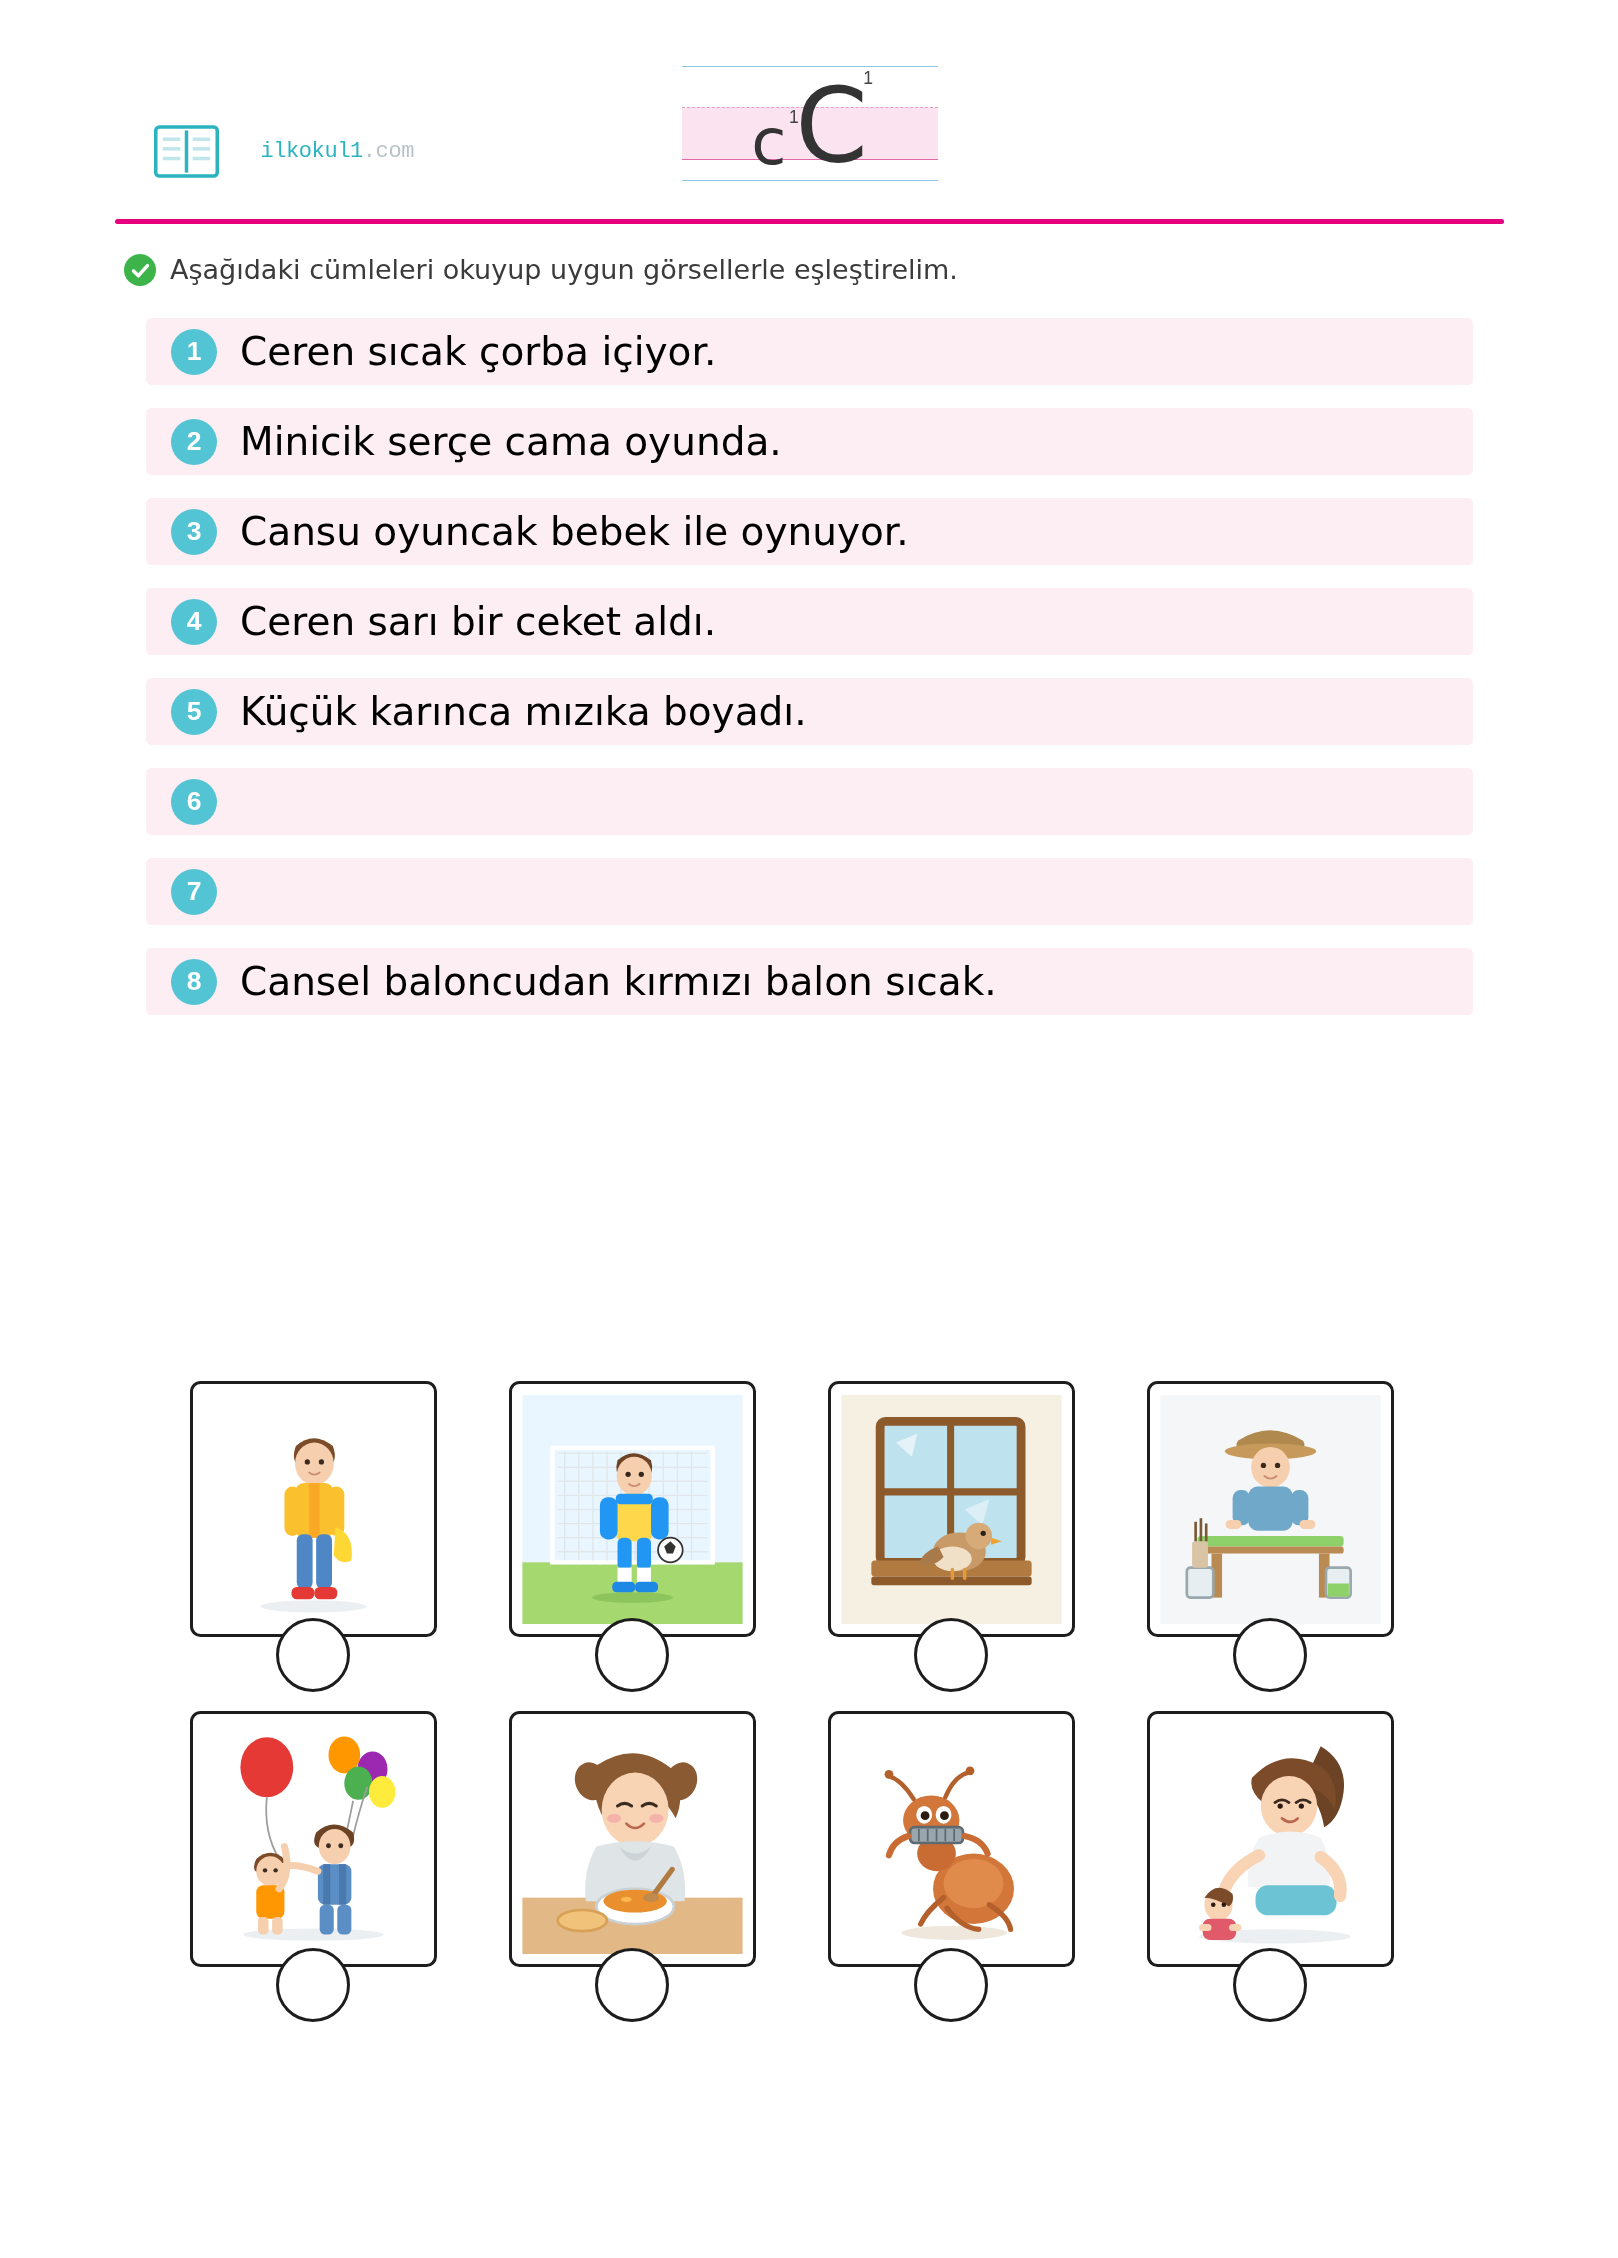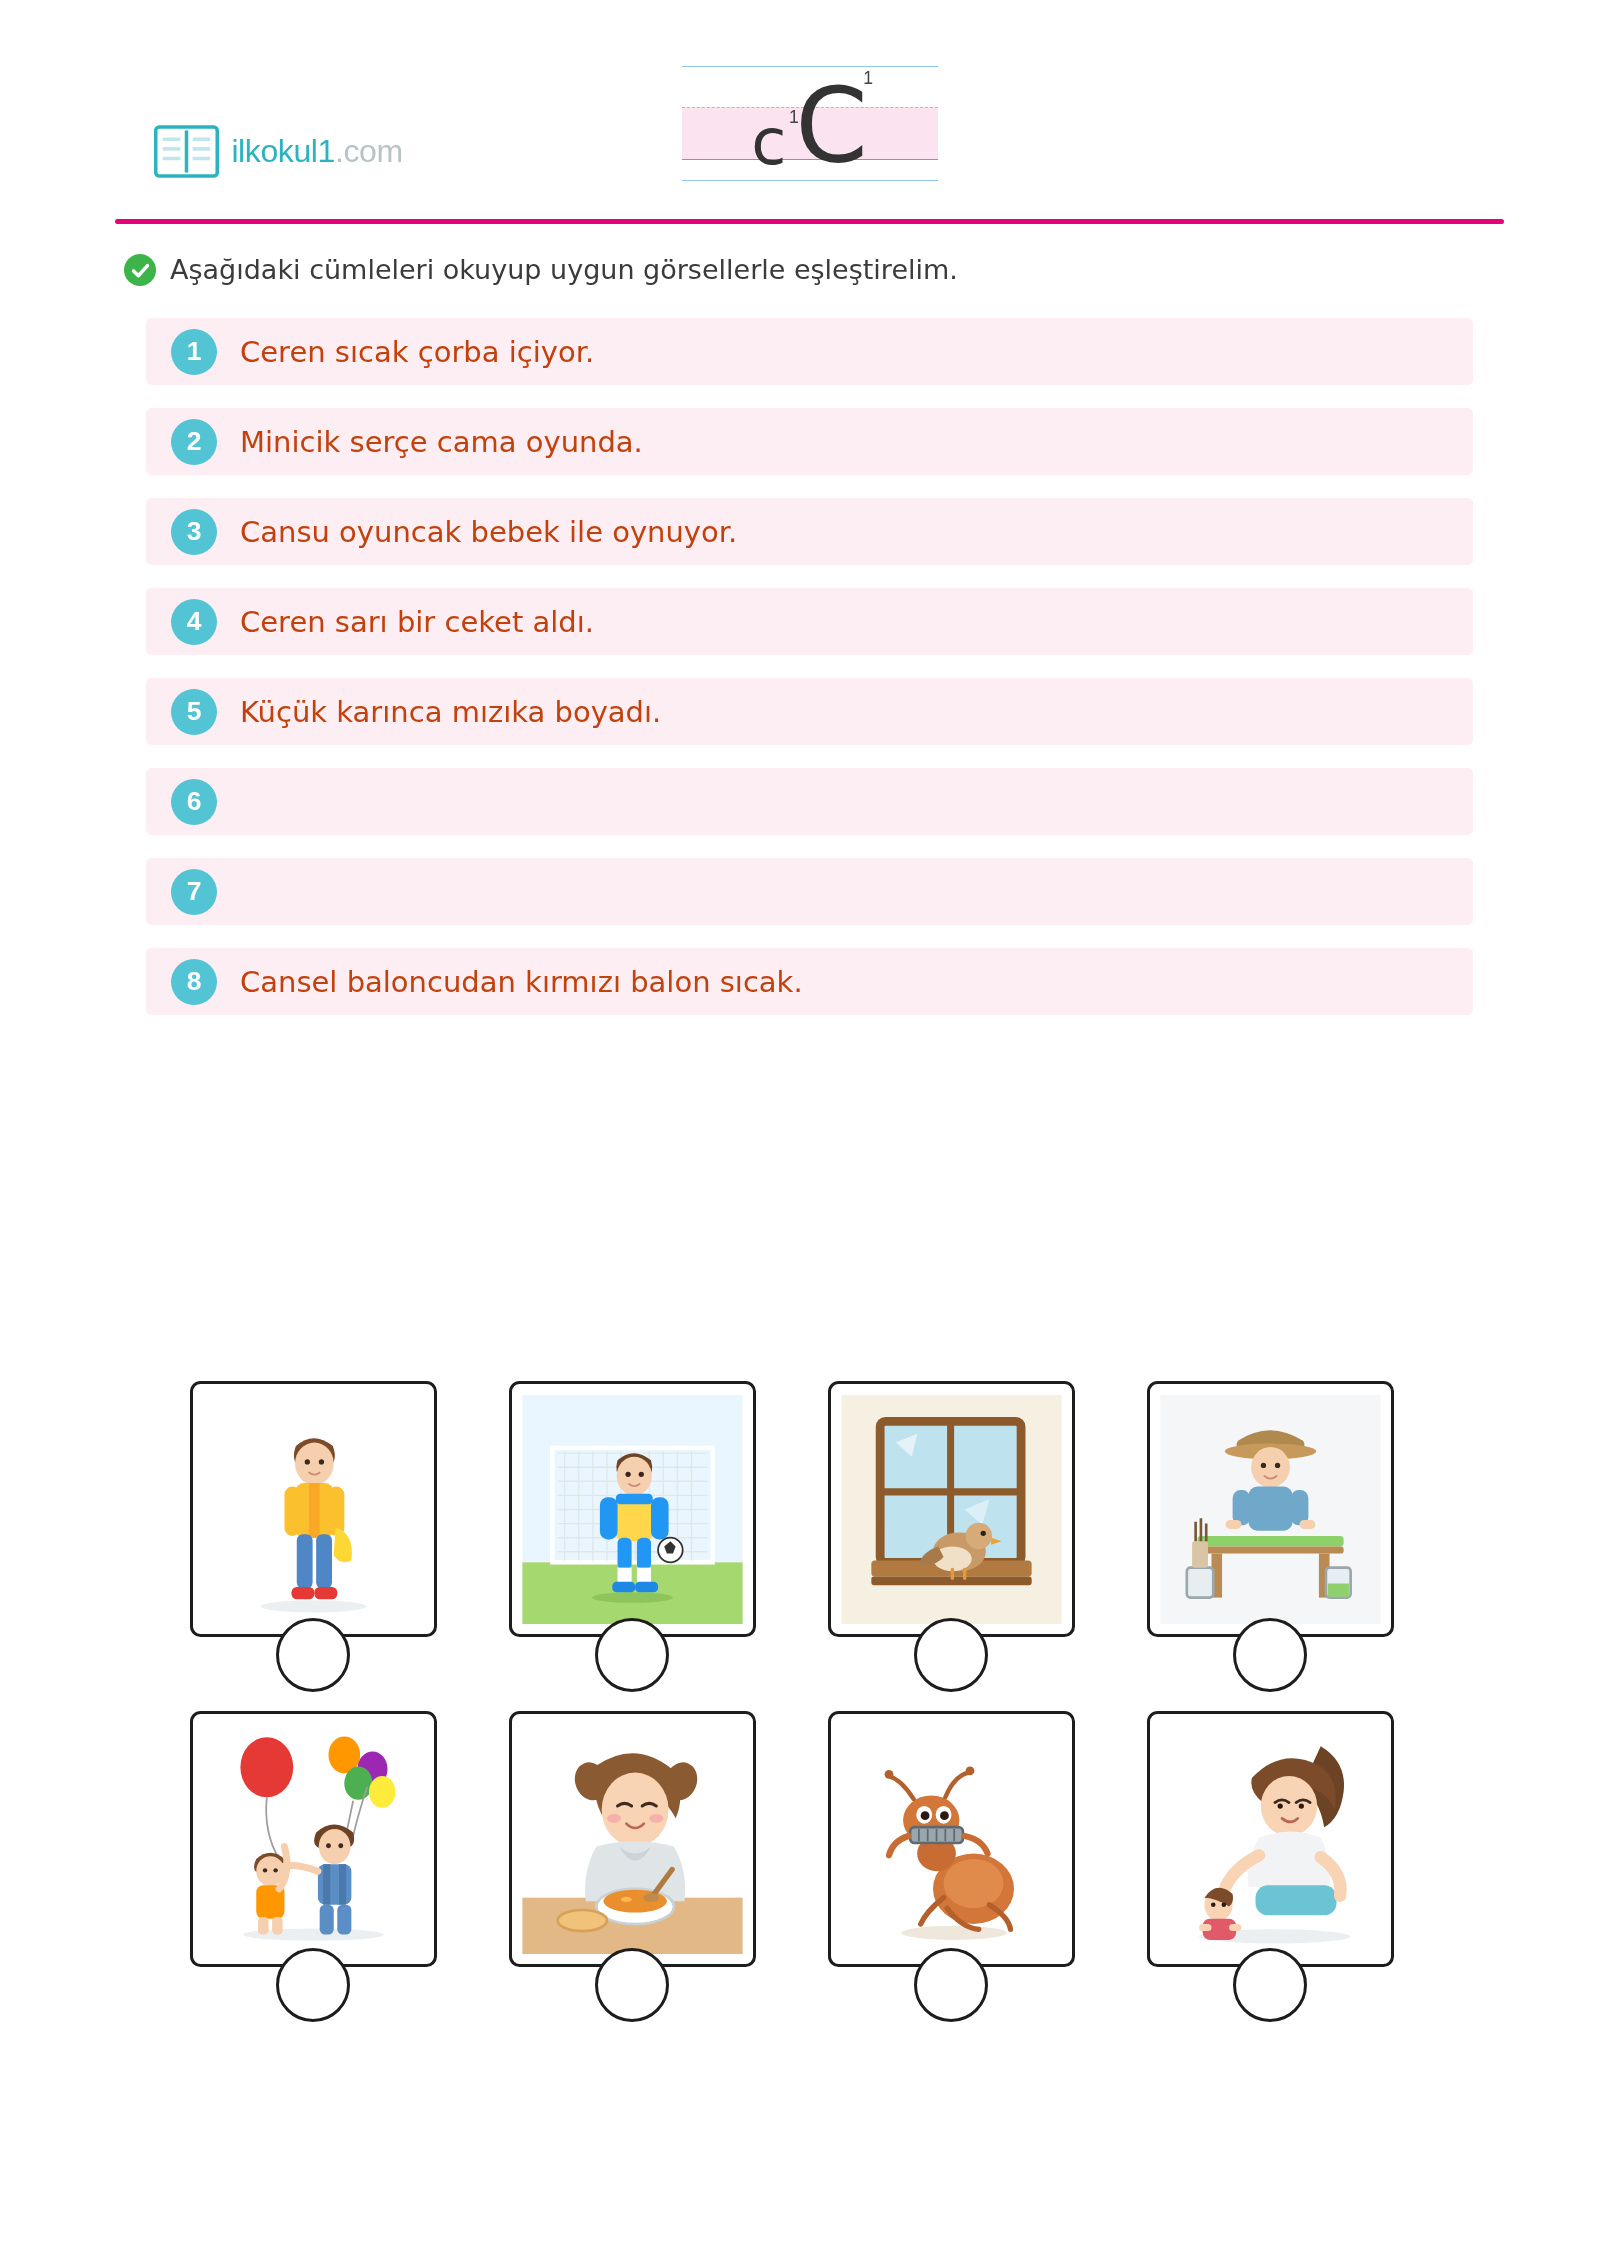--- a/index.html
+++ b/index.html
@@ -35,24 +35,25 @@
     display: flex;
     align-items: center;
     gap: 12.4px;
   }
   .logo-book {
     width: 65px;
     height: 55px;
     position: relative;
   }
   .logo-text {
-    font-family: Liberation Sans, sans-serif;
-    font-size: 32px;
+    font-family: Liberation Mono, monospace;
+    font-size: 22px;
     letter-spacing: -0.4px;
     color: #2bb3c0;
+    margin-left: 29px;
   }
   .logo-text .dotcom { color: #b9c3c7; }
 
   .letter-box {
     position: absolute;
     left: 50%;
     transform: translateX(-50%);
     top: 66px;
     width: 256px;
     height: 115px;
@@ -168,22 +169,22 @@
     font-family: "Liberation Sans", sans-serif;
     font-size: 26.5px;
     font-weight: bold;
     display: flex;
     align-items: center;
     justify-content: center;
   }
   .s-text {
     margin-left: 23px;
     font-family: "DejaVu Sans", sans-serif;
-    font-size: 29px;
-    color: #c2410c;
+    font-size: 39px;
+    color: #000000;
     white-space: nowrap;
   }
 
   
   .pictures {
     position: absolute;
     left: 172px;
     top: 1381px;
     width: 1270px;
     display: flex;

